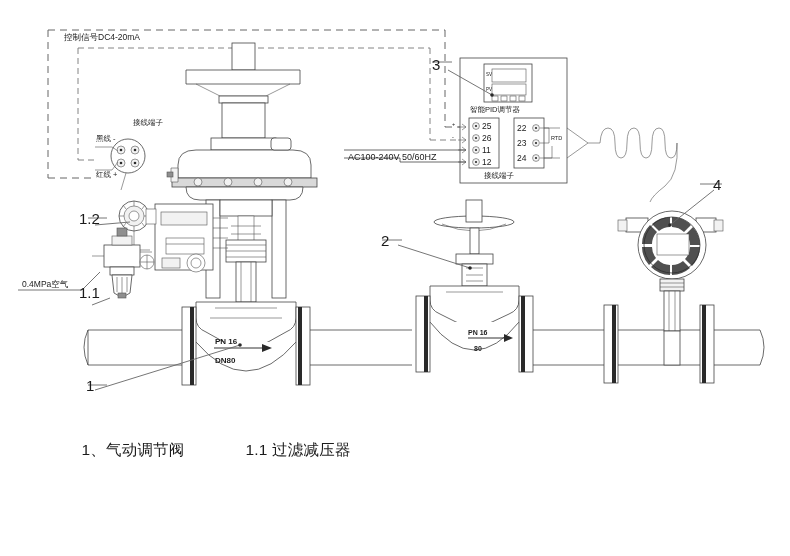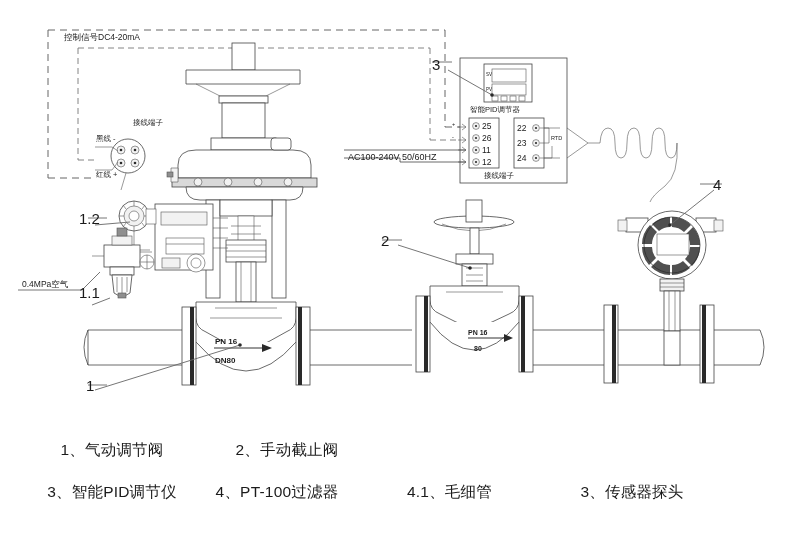--- a/index.html
+++ b/index.html
@@ -40,21 +40,21 @@
     align-items: flex-start;
     height: 42px;
   }
   .legend-cell {
     font-size: 15.5px;
     color: #1b1b1b;
     letter-spacing: 0.2px;
     white-space: nowrap;
     font-family: "Liberation Sans", sans-serif;
   }
-  .c1 { width: 170px; padding-left: 27px; }
+  .c1 { width: 170px; padding-left: 48px; }
   .c2 { width: 160px; }
   .c3 { width: 185px; }
   .c4 { width: 180px; }
 
   
   text {
     font-family: "Liberation Sans", sans-serif;
     fill: #1b1b1b;
   }
   .lbl-cn   { font-size: 8.5px; }
@@ -400,23 +400,17 @@
     <text class="lbl-num" x="79" y="224">1.2</text>
     <text class="lbl-num" x="381" y="246">2</text>
     <text class="lbl-num" x="432" y="70">3</text>
     <text class="lbl-num" x="713" y="190">4</text>
 
   </svg>
 
   <div class="legend">
     <div class="legend-row">
       <div class="legend-cell c1">1、气动调节阀</div>
-      <div class="legend-cell c4">2、手动截止阀</div>
-    </div>
-    <div class="legend-row">
-      <div class="legend-cell c1">3、智能PID调节仪</div>
-      <div class="legend-cell c2">4、PT-100过滤器</div>
-      <div class="legend-cell c3">4.1、毛细管</div>
-      <div class="legend-cell c4">3、传感器探头</div>
+      <div class="legend-cell c2">1.1 过滤减压器</div>
     </div>
   </div>
 
 </div>
 
 </body></html>

